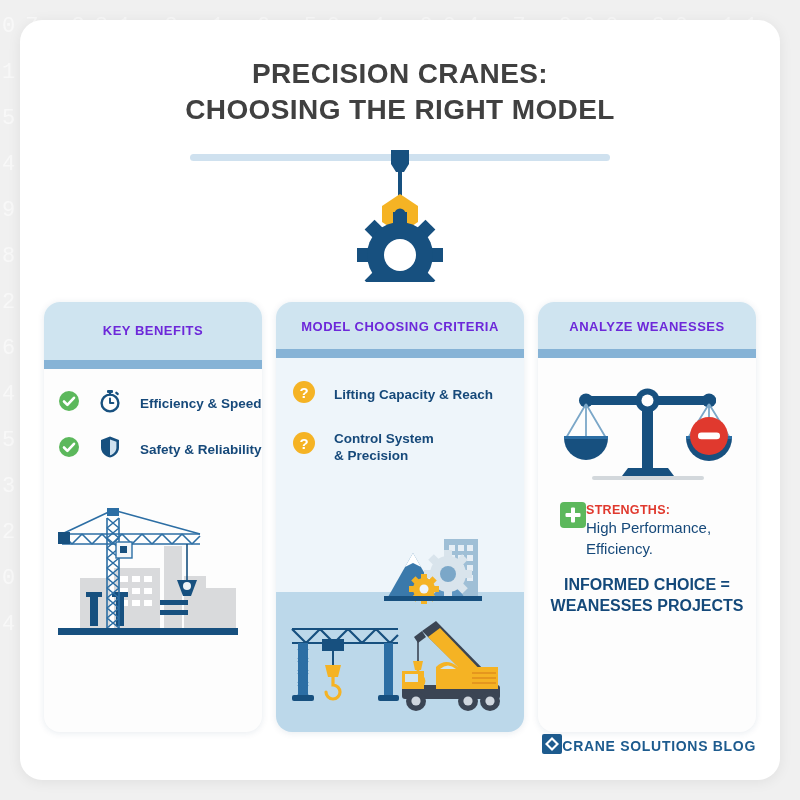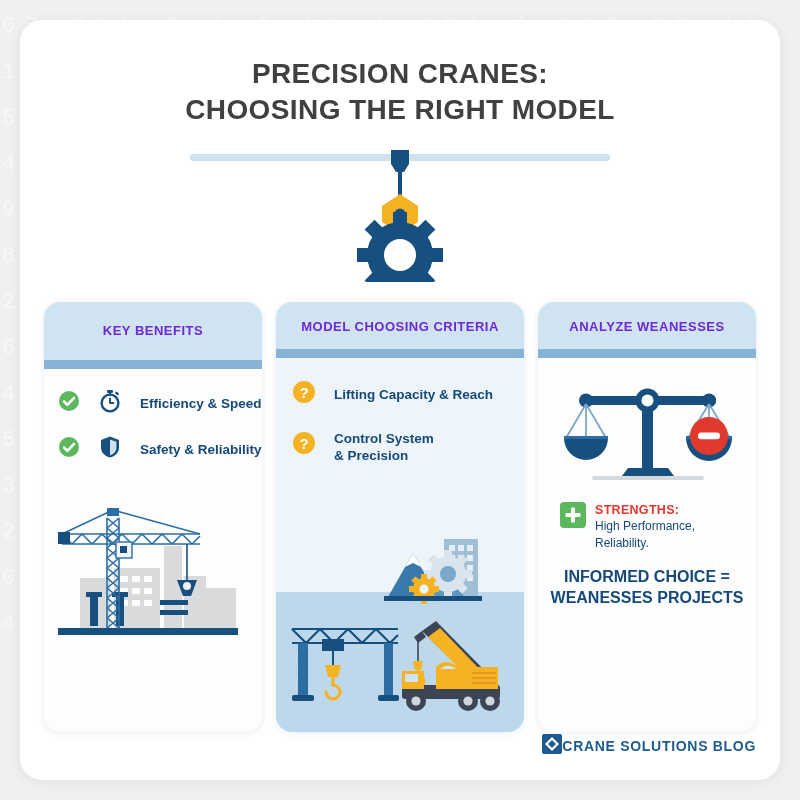--- a/index.html
+++ b/index.html
@@ -98,25 +98,25 @@
     background:#bcd8ea;
   }
   #p2-scene{ position:absolute; left:0; right:0; bottom:0; height:205px; }
 
   
   #p1-scene{ position:absolute; left:0; right:0; bottom:78px; }
 
   
   .p3 .scales{ text-align:center; padding-top:18px; }
   .p3 .strength-block{
-    display:flex; gap:9px; padding:14px 0 0 22px; align-items:flex-start;
+    display:flex; padding:14px 0 0 22px; align-items:flex-start;
   }
   .p3 .strength-text{ line-height:1.35; }
   .p3 .s-title{ color:#e0392e; font-size:12.5px; font-weight:bold; letter-spacing:.3px; }
-  .p3 .s-body{ color:#16497a; font-size:12px; font-weight:normal; }
+  .p3 .s-body{ color:#16497a; font-size:15px; font-weight:normal; }
   .p3 .conclusion{
     text-align:center; color:#14497a; font-size:16px; font-weight:bold;
     line-height:1.3; padding:16px 10px 0;
   }
 
   
   #footer{
     position:absolute; right:24px; bottom:22px;
     display:flex; align-items:center; 
     z-index:2;
@@ -446,21 +446,21 @@
           <span class="badge">
             <svg width="26" height="26" viewBox="0 0 26 26">
                 <rect x="0" y="0" width="26" height="26" rx="4" fill="#5cb85c"></rect>
                 <rect x="11" y="5.5" width="4" height="15" rx="1" fill="#fff"></rect>
                 <rect x="5.5" y="11" width="15" height="4" rx="1" fill="#fff"></rect>
               </svg>
           </span>
           <span class="strength-text">
             <span class="s-title" style="display:block">STRENGTHS:</span>
             <span class="s-body" style="display:block">High Performance,</span>
-            <span class="s-body" style="display:block">Reliability.</span>
+            <span class="s-body" style="display:block">Efficiency.</span>
           </span>
         </div>
 
         <div class="conclusion">
           <div>INFORMED CHOICE =</div>
           <div>WEANESSES PROJECTS</div>
         </div>
       </div>
     </div>
 

